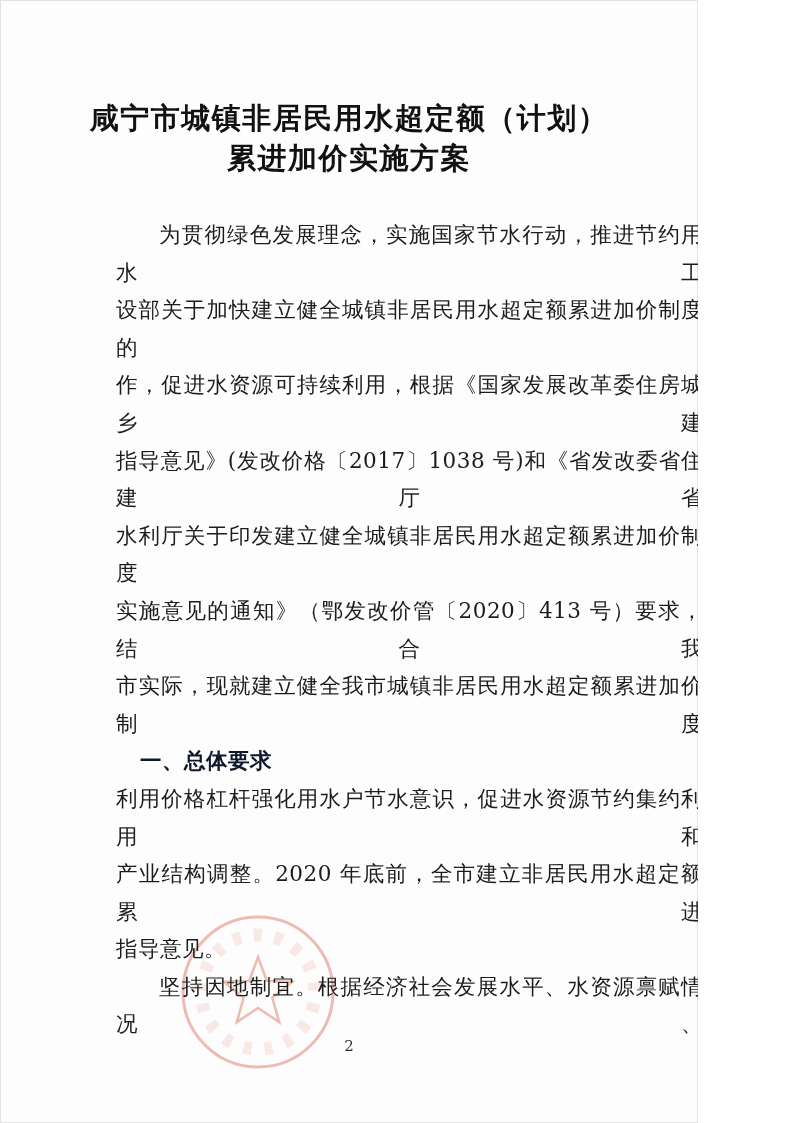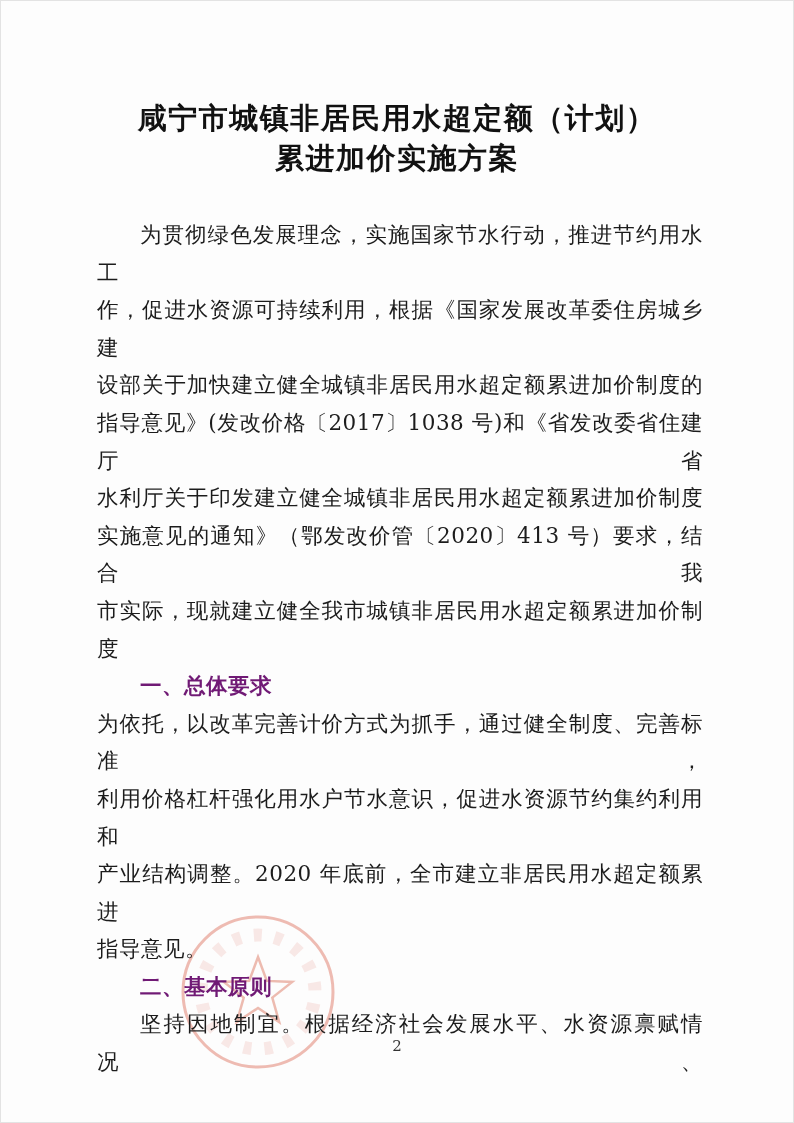--- a/index.html
+++ b/index.html
@@ -1,18 +1,18 @@
 <!DOCTYPE html>
 <html><head>
 <meta charset="utf-8">
 <style>
   html,body{margin:0;padding:0;background:#ffffff;}
   .page{
     position:relative;
-    width:794px;height:1123px;
+    width:698px;height:1123px;
     background:#fdfdfd;
     overflow:hidden;
     box-shadow:inset 0 0 0 1px #e3e3e3;
     font-family:"DejaVu Serif","Liberation Serif",serif;
     color:#1c1c1c;
   }
   .title{
     position:absolute;
     top:98px;left:0;width:100%;
     margin:0;
@@ -31,31 +31,32 @@
     top:216px;left:97px;width:606px;
     font-size:21.5px;
     line-height:37.6px;
     letter-spacing:0.5px;
     text-align:justify;
     z-index:2;
   }
   .line{
     text-align:justify;
     text-align-last:justify;
+    margin-left:19px;
     -moz-text-align-last:justify;
   }
   .line.indent{text-indent:2em;}
   .line.last{
     text-align-last:left;
     -moz-text-align-last:left;
   }
   .heading{
     text-indent:2em;
     font-weight:700;
-    color:#701a75;
+    color:#0f172a;
     font-family:"DejaVu Sans","Liberation Sans",sans-serif;
     text-align:left;
   }
   .seal{
     position:absolute;
     left:177px;top:911px;
     width:162px;height:162px;
     z-index:1;
     pointer-events:none;
   }
@@ -73,32 +74,30 @@
 
 <div class="page">
 
   <h1 class="title">
     <span class="title-line">咸宁市城镇非居民用水超定额（计划）</span>
     <span class="title-line">累进加价实施方案</span>
   </h1>
 
   <div class="doc-body" id="doc-body">
       <div class="line indent">为贯彻绿色发展理念，实施国家节水行动，推进节约用水工</div>
+      <div class="line">设部关于加快建立健全城镇非居民用水超定额累进加价制度的</div>
       <div class="line">作，促进水资源可持续利用，根据《国家发展改革委住房城乡建</div>
-      <div class="line">设部关于加快建立健全城镇非居民用水超定额累进加价制度的</div>
       <div class="line">指导意见》(发改价格〔2017〕1038 号)和《省发改委省住建厅省</div>
       <div class="line">水利厅关于印发建立健全城镇非居民用水超定额累进加价制度</div>
       <div class="line">实施意见的通知》（鄂发改价管〔2020〕413 号）要求，结合我</div>
       <div class="line">市实际，现就建立健全我市城镇非居民用水超定额累进加价制度</div>
       <div class="heading">一、总体要求</div>
-      <div class="line">为依托，以改革完善计价方式为抓手，通过健全制度、完善标准，</div>
       <div class="line">利用价格杠杆强化用水户节水意识，促进水资源节约集约利用和</div>
       <div class="line">产业结构调整。2020 年底前，全市建立非居民用水超定额累进</div>
       <div class="line last">指导意见。</div>
-      <div class="heading">二、基本原则</div>
       <div class="line indent">坚持因地制宜。根据经济社会发展水平、水资源禀赋情况、</div>
     </div>
 
   <div class="seal">
     <svg width="162" height="162" viewBox="0 0 162 162">
       <circle cx="81" cy="81" r="75" fill="none" stroke="#d9604a" stroke-width="3" opacity="0.42"></circle>
       <circle cx="81" cy="81" r="57" fill="none" stroke="#d9604a" stroke-width="13" stroke-dasharray="8 13" opacity="0.13" transform="rotate(12 81 81)"></circle>
       <path d="M81,46 L89.8,69.9 L115.2,70.9 L95.3,86.6 L102.2,111.1 L81,97 L59.8,111.1 L66.7,86.6 L46.8,70.9 L72.2,69.9 Z" fill="none" stroke="#dd7a63" stroke-width="2.5" opacity="0.5"></path>
     </svg>
   </div>

